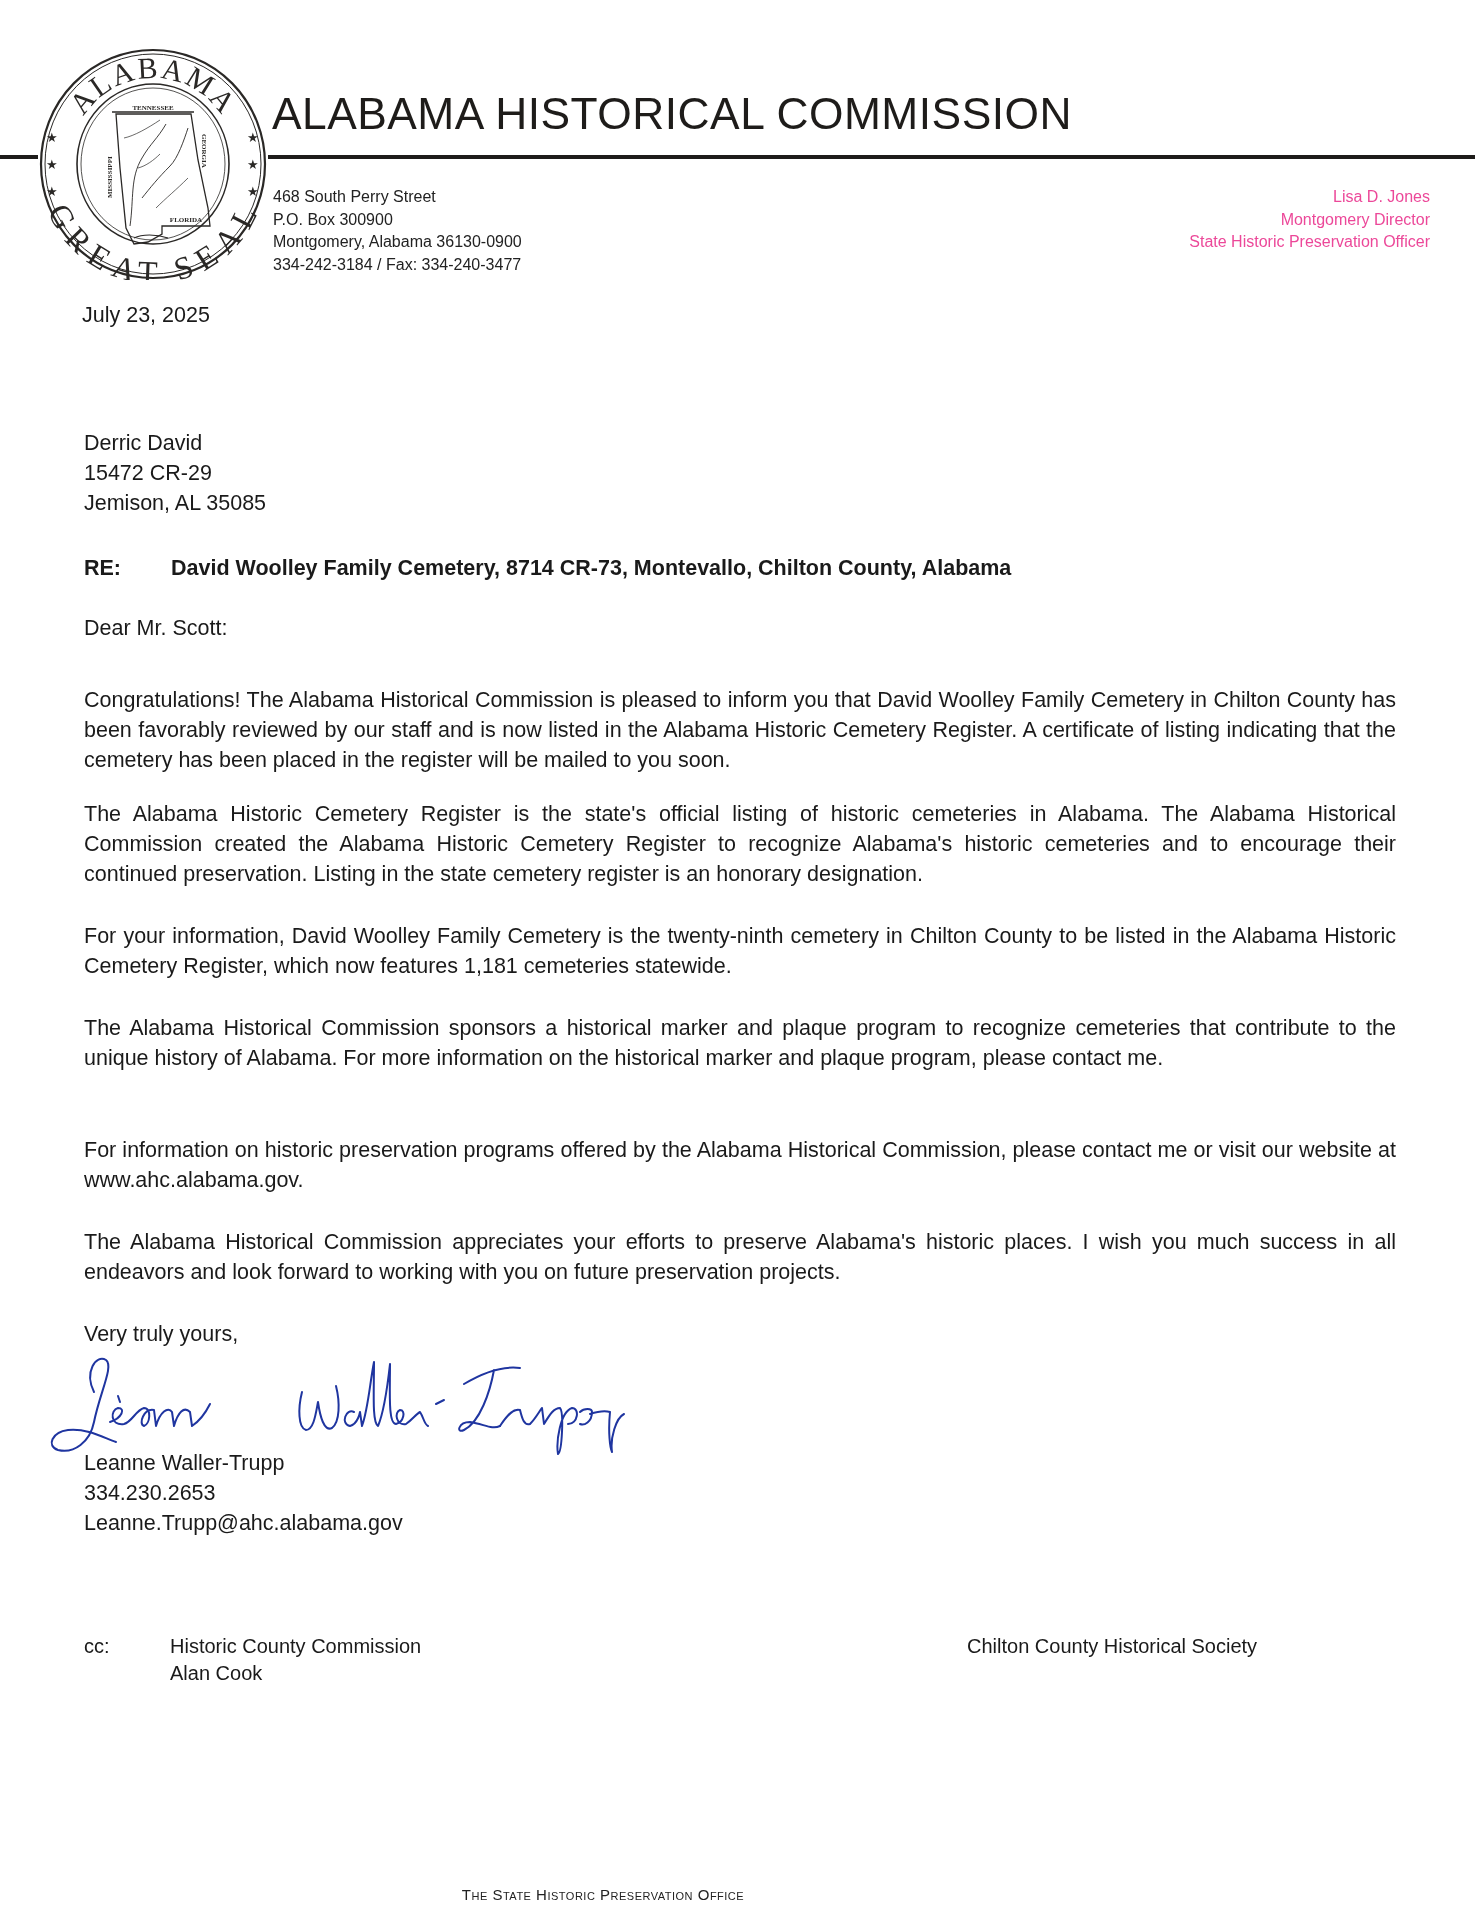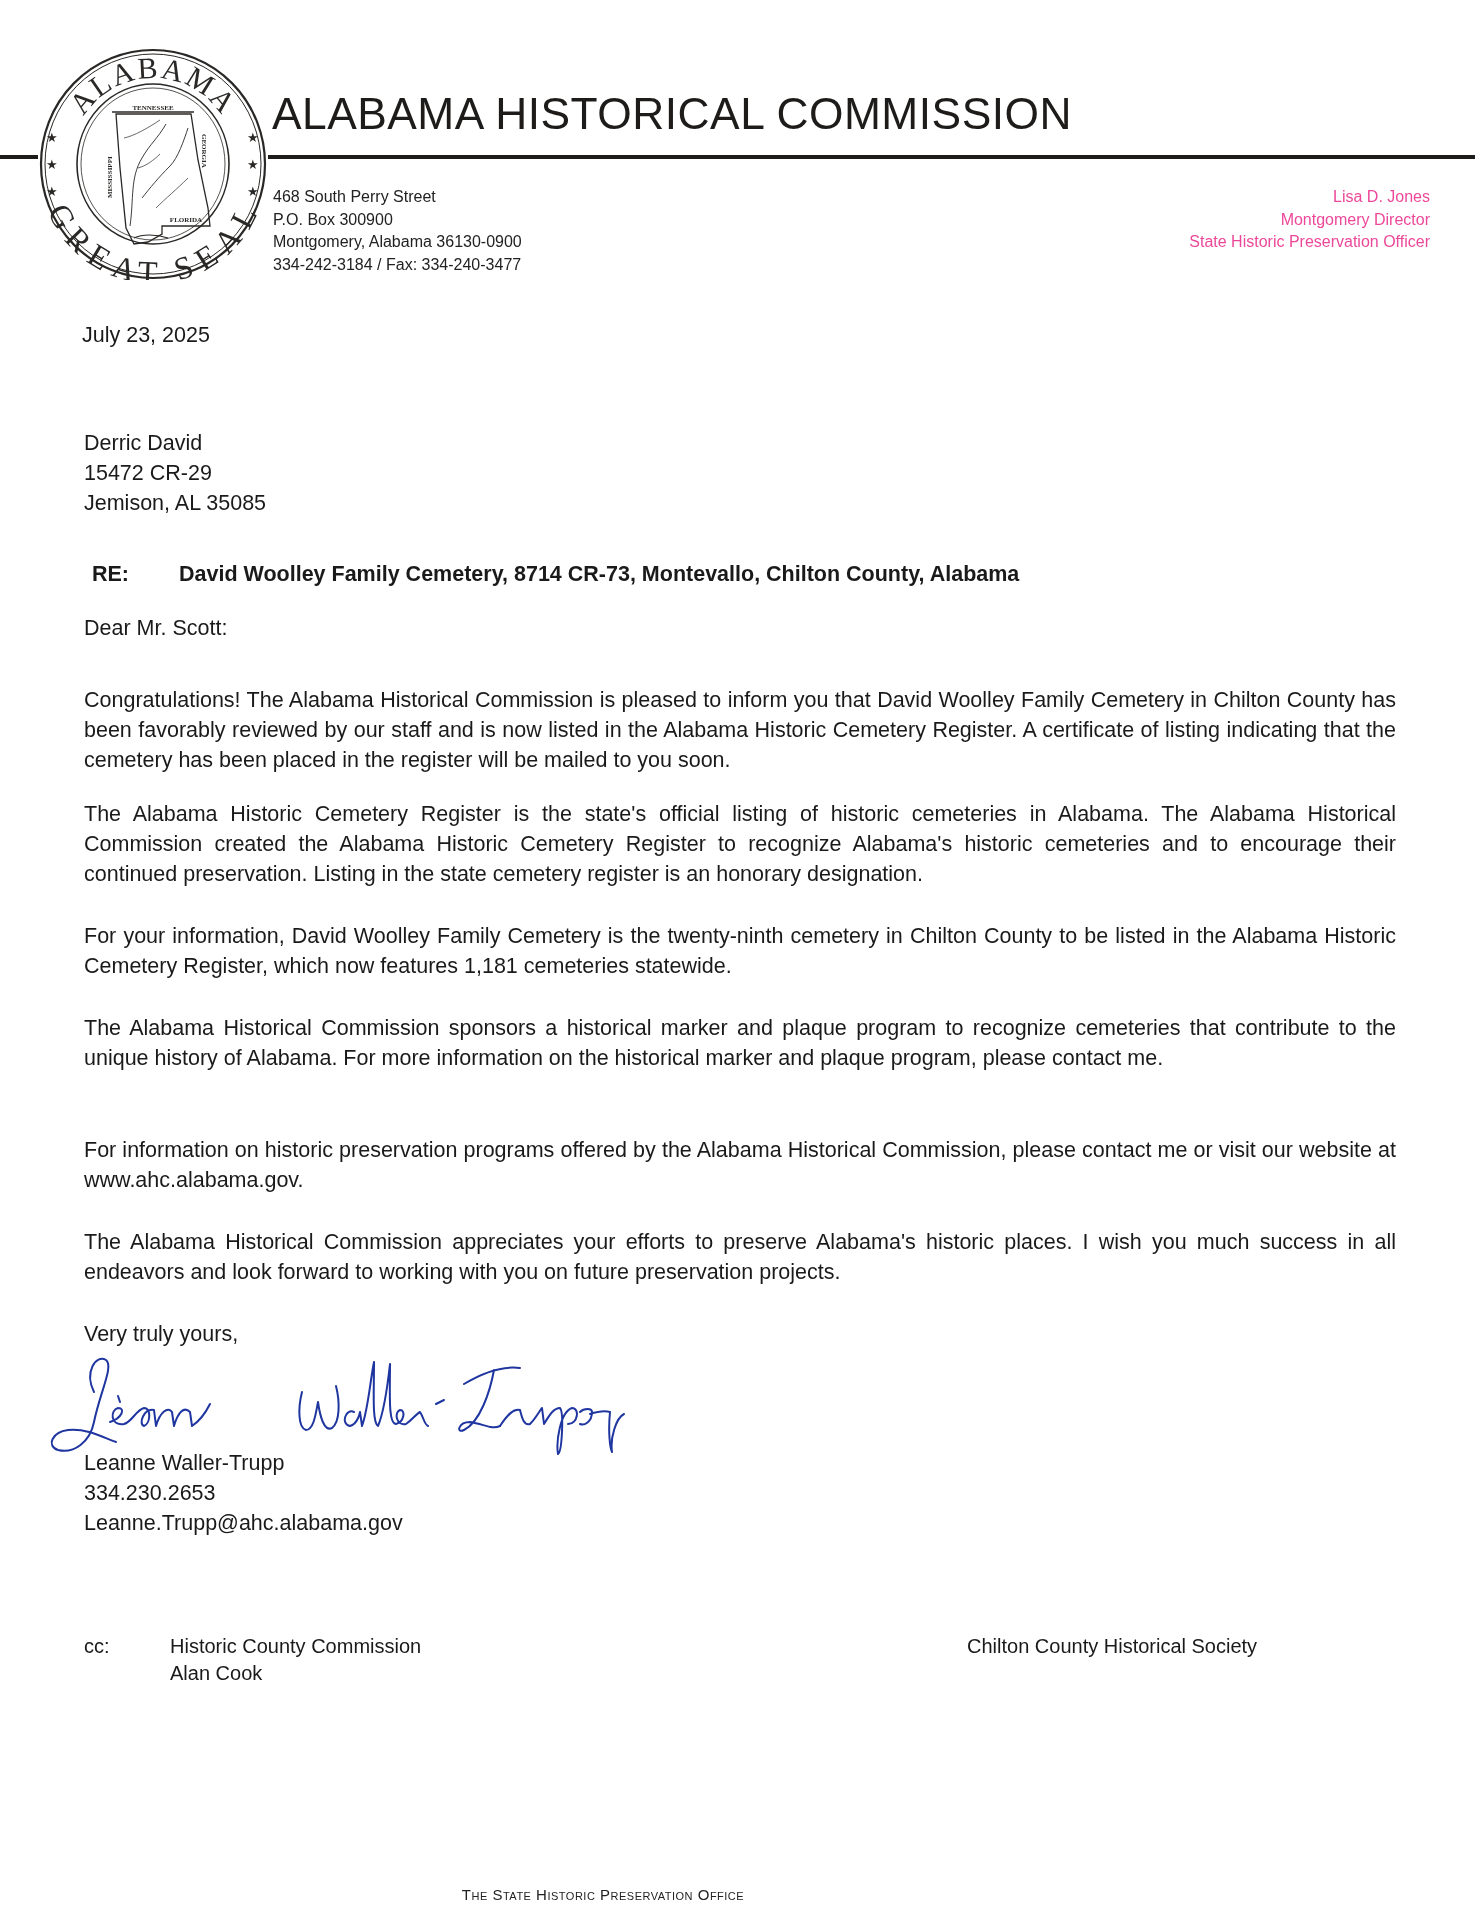--- a/index.html
+++ b/index.html
@@ -32,24 +32,24 @@
     position: absolute; left: 273px; top: 186px;
     font-size: 16px; line-height: 22.5px; color: #222;
   }
   .officer {
     position: absolute; right: 45px; top: 186px; text-align: right;
     font-size: 16px; line-height: 22.5px; color: #ec4899;
   }
 
   .body-text { font-size: 21.5px; line-height: 30px; color: #1a1a1a; }
 
-  .date { position: absolute; left: 82px; top: 320px; }
+  .date { position: absolute; left: 82px; top: 300px; }
   .recipient { position: absolute; left: 84px; top: 428px; }
   .re-line {
-    position: absolute; left: 92px; top: 553px; font-weight: bold; white-space: nowrap; margin-top: 6px;
+    position: absolute; left: 84px; top: 553px; font-weight: bold; white-space: nowrap;
   }
   .re-label { display: inline-block; width: 87px; }
   .salutation { position: absolute; left: 84px; top: 613px; }
 
   .para {
     position: absolute; left: 84px; width: 1312px; text-align: justify;
     text-align-last: left;
   }
   .p1 { top: 677px; margin-top: 8px; }
   .p2 { top: 799px; }

